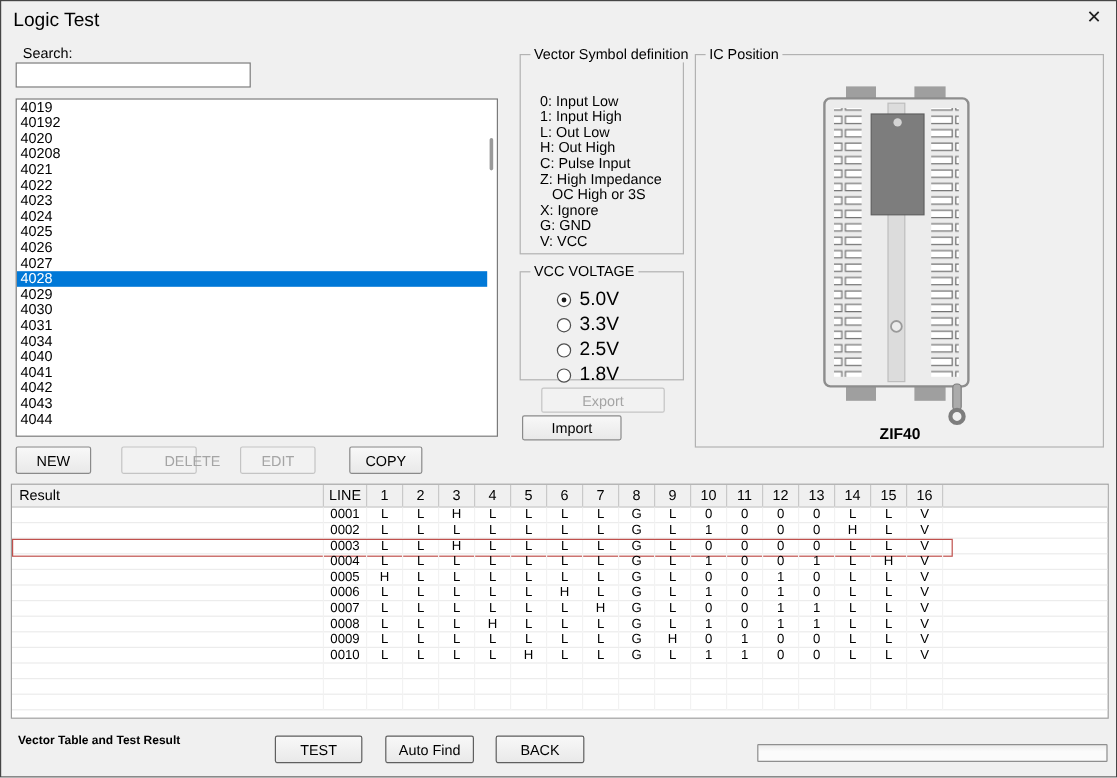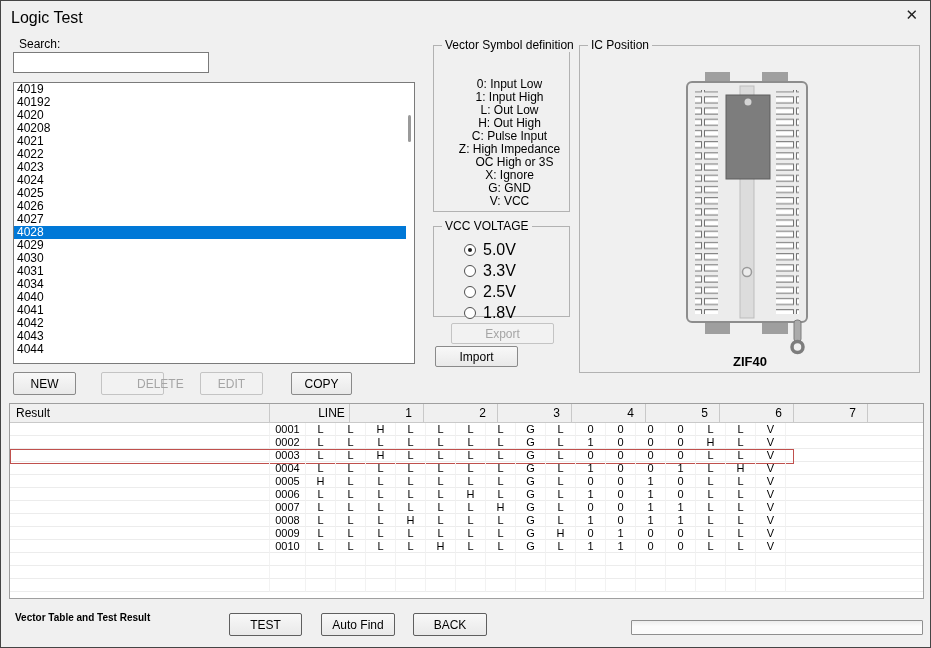--- a/index.html
+++ b/index.html
@@ -57,21 +57,21 @@
   .groupbox { position:absolute; border:1px solid #b2b2b2; }
   .groupbox .legend {
     position:absolute; top:-8px; left:8px; background:#f0f0f0;
     padding:0 3px; font-size:12px; white-space:nowrap;
   }
   .grp-vector { left:432px; top:44px;  width:137px; height:167px; }
   .grp-vcc    { left:432px; top:225px; width:137px; height:91px; }
   .grp-ic     { left:578px; top:44px;  width:341px; height:328px; }
 
   .vs-lines { padding:32px 0 0 16px; }
-  .vs-line { height:13px; line-height:13px; font-size:12px; white-space:pre;text-align:center; }
+  .vs-line { height:13px; line-height:13px; font-size:12px; white-space:pre; }
 
   .vcc-options { padding:12px 0 0 30px; }
   .radio-row { height:21px; display:flex; align-items:center; cursor:pointer; }
   .radio {
     width:12px; height:12px; border-radius:50%;
     border:1px solid #4f4f4f; background:#fff; position:relative; flex:none;
   }
   .radio.checked::after {
     content:""; position:absolute; left:3px; top:3px; width:4px; height:4px;
     border-radius:50%; background:#1a1a1a;
@@ -82,21 +82,21 @@
   .socket-wrap { position:absolute; left:100px; top:26px; width:140px; height:282px; }
   .socket-wrap svg { overflow:visible; }
   .socket-label { position:absolute; left:100px; top:308px; width:140px; text-align:center;
                   font-weight:bold; font-size:13px; }
 
   
   .result-table {
     position:absolute; left:8px; top:402px; width:915px; height:196px;
     background:#fff; border:1px solid #9f9f9f; overflow:hidden;
   }
-  .thead { display:flex; height:19px; background:#f0f0f0; border-bottom:1px solid #c9c9c9;gap:44px; }
+  .thead { display:flex; height:19px; background:#f0f0f0; border-bottom:1px solid #c9c9c9; }
   .th {
     border-right:1px solid #c9c9c9; display:flex; align-items:center;
     justify-content:center; font-size:12px; flex:none;
   }
   .th.result { width:260px; justify-content:flex-start; padding-left:6px; }
   .th.line   { width:36px; }
   .th.pin    { width:30px; }
   .th.filler { flex:1 1 auto; border-right:none; }
   .trow { display:flex; height:13px; position:relative; }
   .td {

